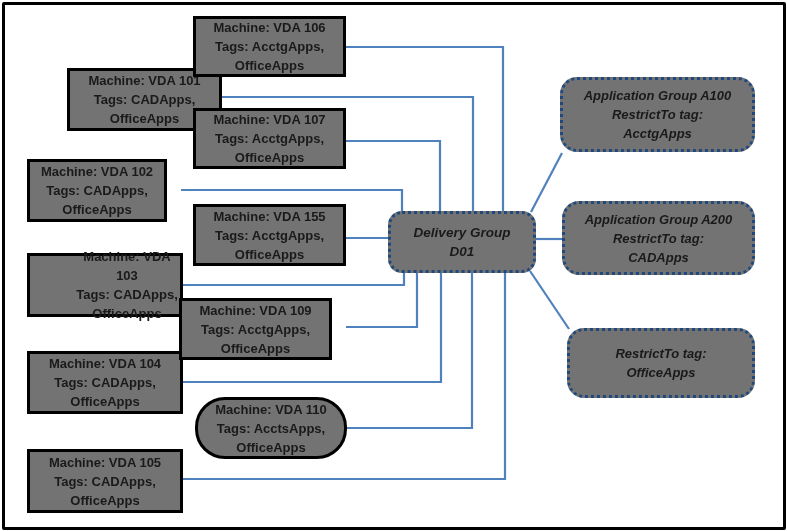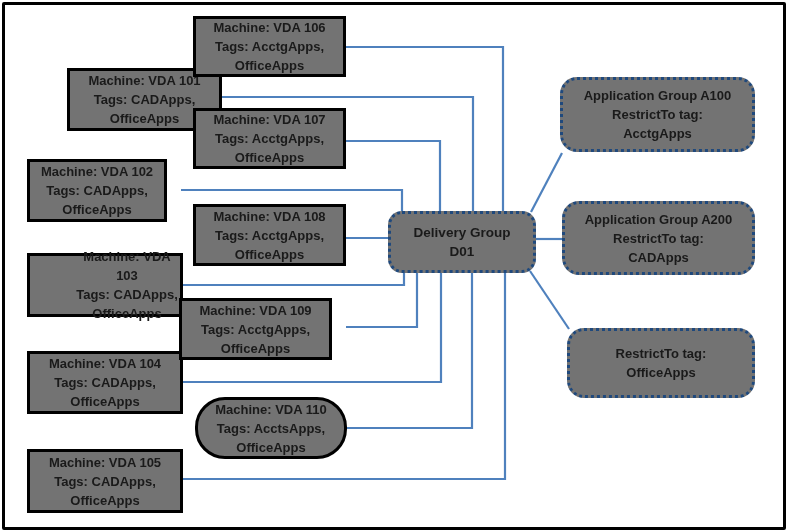--- a/index.html
+++ b/index.html
@@ -37,20 +37,21 @@
     text-align: center;
     font-weight: bold;
     font-size: 13px;
     line-height: 19px;
     box-sizing: border-box;
   }
   .machine { border: 3px solid var(--machine-border, #000); }
   .dotted {
     border: 3px dotted var(--dotted-border, #1f497d);
     border-radius: 14px;
+    font-style: italic;
   }
   .appgroup { border-radius: 17px; }
 </style>
 </head>
 <body>
 
 <div id="canvas">
 
   <svg class="wires" width="787" height="531" viewBox="0 0 787 531">
     <path d="M345,47 H503 V213"></path>
@@ -98,21 +99,21 @@
     <span>Machine: VDA 106</span>
     <span>Tags: AcctgApps,</span>
     <span>OfficeApps</span>
   </div>
   <div class="box machine" style="left:193px; top:108px; width:153px; height:61px;">
     <span>Machine: VDA 107</span>
     <span>Tags: AcctgApps,</span>
     <span>OfficeApps</span>
   </div>
   <div class="box machine" style="left:193px; top:204px; width:153px; height:62px;">
-    <span>Machine: VDA 108</span>
+    <span>Machine: VDA 155</span>
     <span>Tags: AcctgApps,</span>
     <span>OfficeApps</span>
   </div>
   <div class="box machine" style="left:179px; top:298px; width:153px; height:62px;">
     <span>Machine: VDA 109</span>
     <span>Tags: AcctgApps,</span>
     <span>OfficeApps</span>
   </div>
   <div class="box machine" style="left:195px; top:397px; width:152px; height:62px;border-radius:30px;">
     <span>Machine: VDA 110</span>

